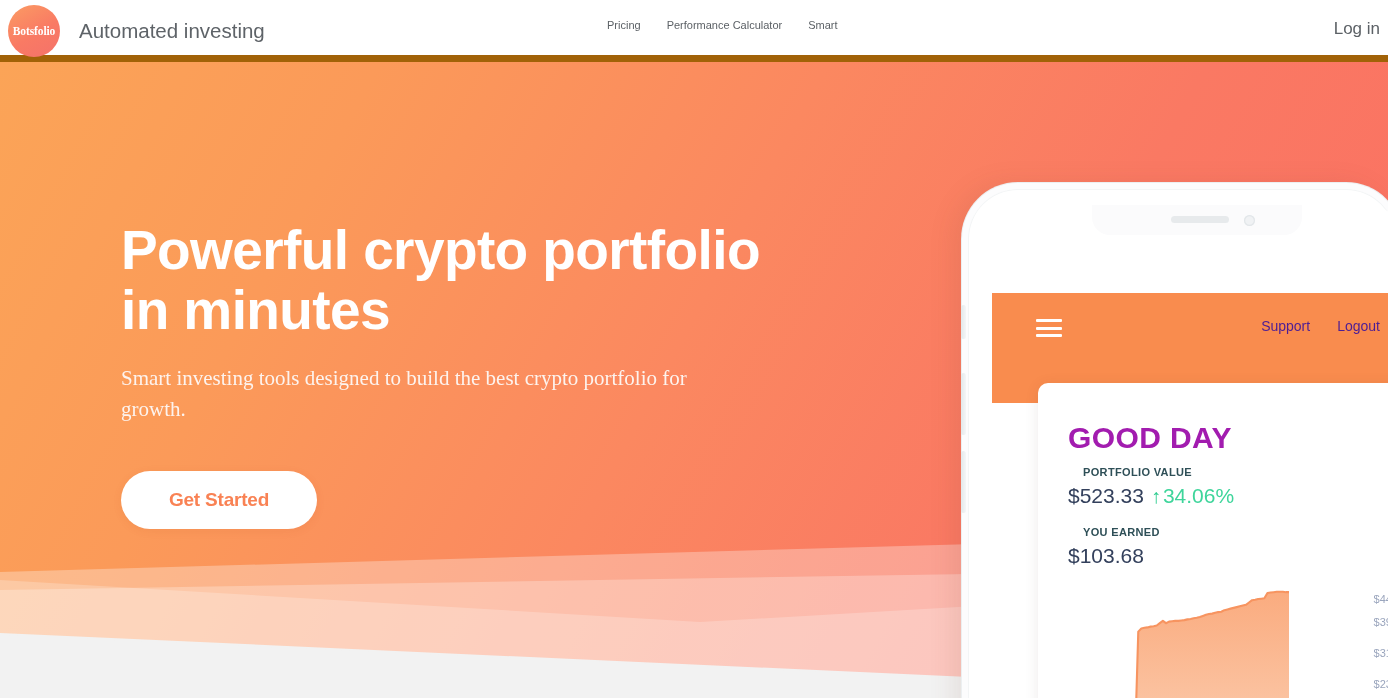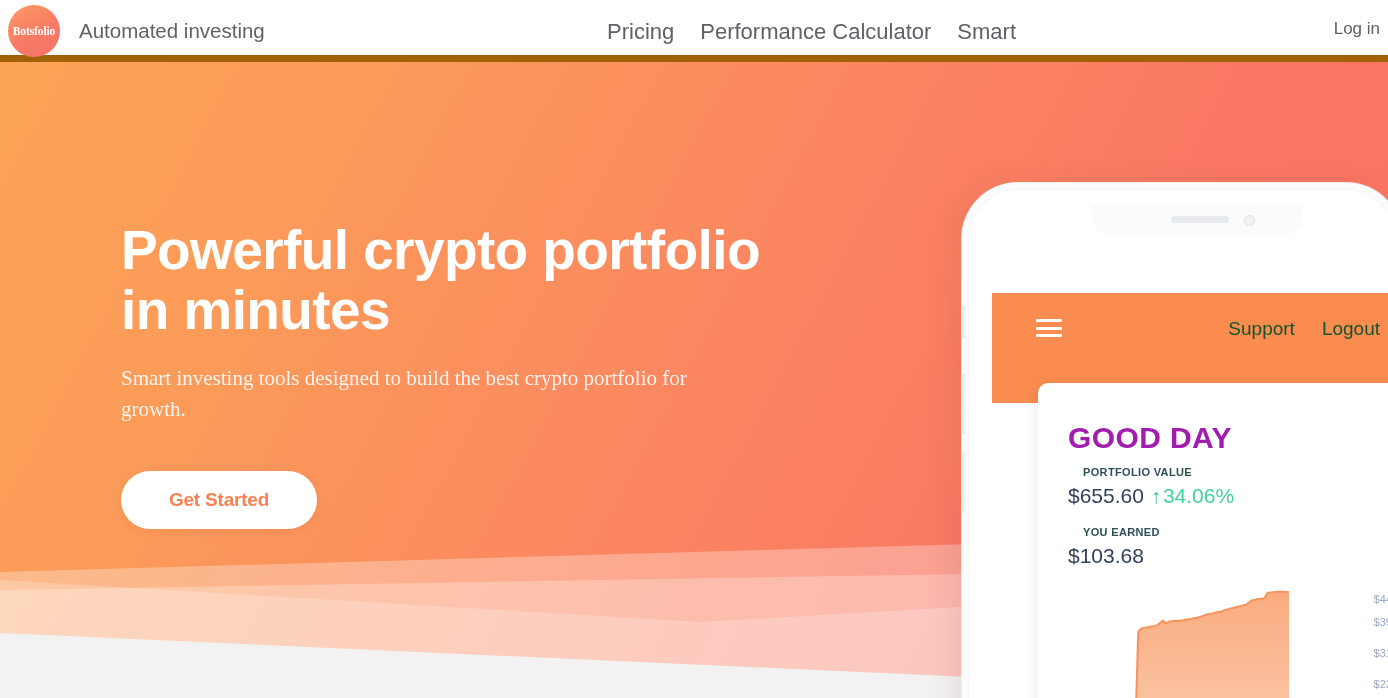--- a/index.html
+++ b/index.html
@@ -32,21 +32,21 @@
   #brand-name {
     margin-left:19px; font-size:20.5px; color:#5e6368; font-weight:400;
     white-space:nowrap;
   }
 
   #navlinks {
     position:absolute; left:607px; top:19px;
     display:flex; align-items:center; gap:26px;
   }
   .navlink {
-    font-size:22px; color:#5c6166; white-space:nowrap; cursor:pointer;
+    font-size:11px; color:#5c6166; white-space:nowrap; cursor:pointer;
     text-decoration:none;
   }
   #login-link {
     position:absolute; right:8px; top:19px;
     font-size:17px; color:#5c6166; cursor:pointer; white-space:nowrap;
   }
 
   
   #hero {
     position:absolute; top:62px; left:0; width:1388px; height:636px;
@@ -120,21 +120,21 @@
     background:#F98C4E;
   }
   #hamburger {
     position:absolute; left:44px; top:26px; width:26px; height:18px;
     display:flex; flex-direction:column; justify-content:space-between; cursor:pointer;
   }
   #hamburger i { display:block; height:3px; background:#ffffff; border-radius:1px; }
   #app-header-links {
     position:absolute; right:22px; top:25px; display:flex; gap:27px; align-items:center;
   }
-  .app-hlink { color:#14532d; font-size:19px; cursor:pointer; white-space:nowrap; }
+  .app-hlink { color:#4c1d95; font-size:14px; cursor:pointer; white-space:nowrap; }
 
   #app-card {
     position:absolute; left:46px; top:178px; width:368px; height:400px;
     background:#ffffff; border-radius:10px 0 0 0;
     box-shadow: 0 2px 14px rgba(90,60,45,.10);
     overflow:hidden;
   }
   #greeting {
     position:absolute; left:30px; top:38px;
     font-size:30px; font-weight:700; color:#a21caf; letter-spacing:.4px;
@@ -237,21 +237,21 @@
             <span class="app-hlink">Logout</span>
           </div>
         </div>
 
         <div id="app-card">
 
           <div id="greeting">GOOD DAY</div>
 
           <div class="stat-label" id="pv-label">PORTFOLIO VALUE</div>
           <div class="stat-value" id="pv-value">
-            <span>$655.60</span>
+            <span>$523.33</span>
             <span id="up-arrow">↑</span>
             <span id="pv-change">34.06%</span>
           </div>
 
           <div class="stat-label" id="earn-label">YOU EARNED</div>
           <div class="stat-value" id="earn-value">$103.68</div>
 
           <div id="chart-wrap">
             <svg id="chart-svg" viewBox="0 0 243 180" preserveAspectRatio="none">
               <defs>

